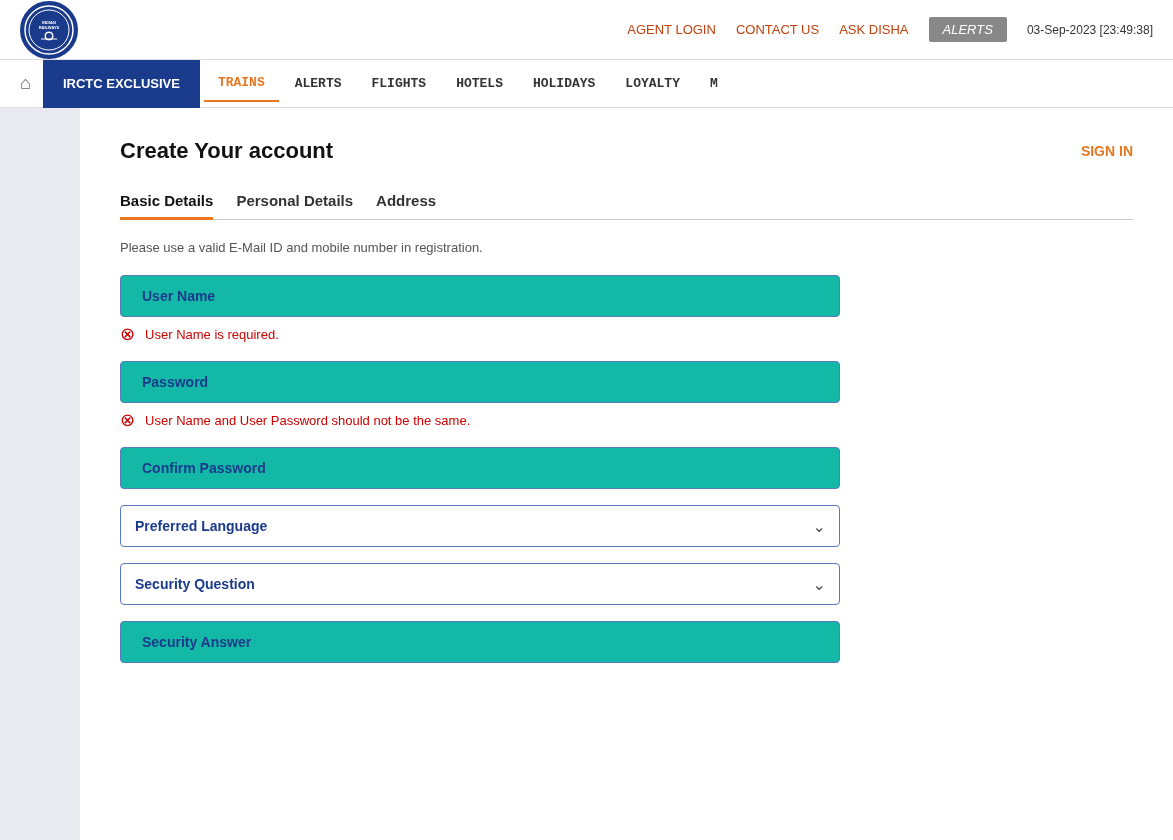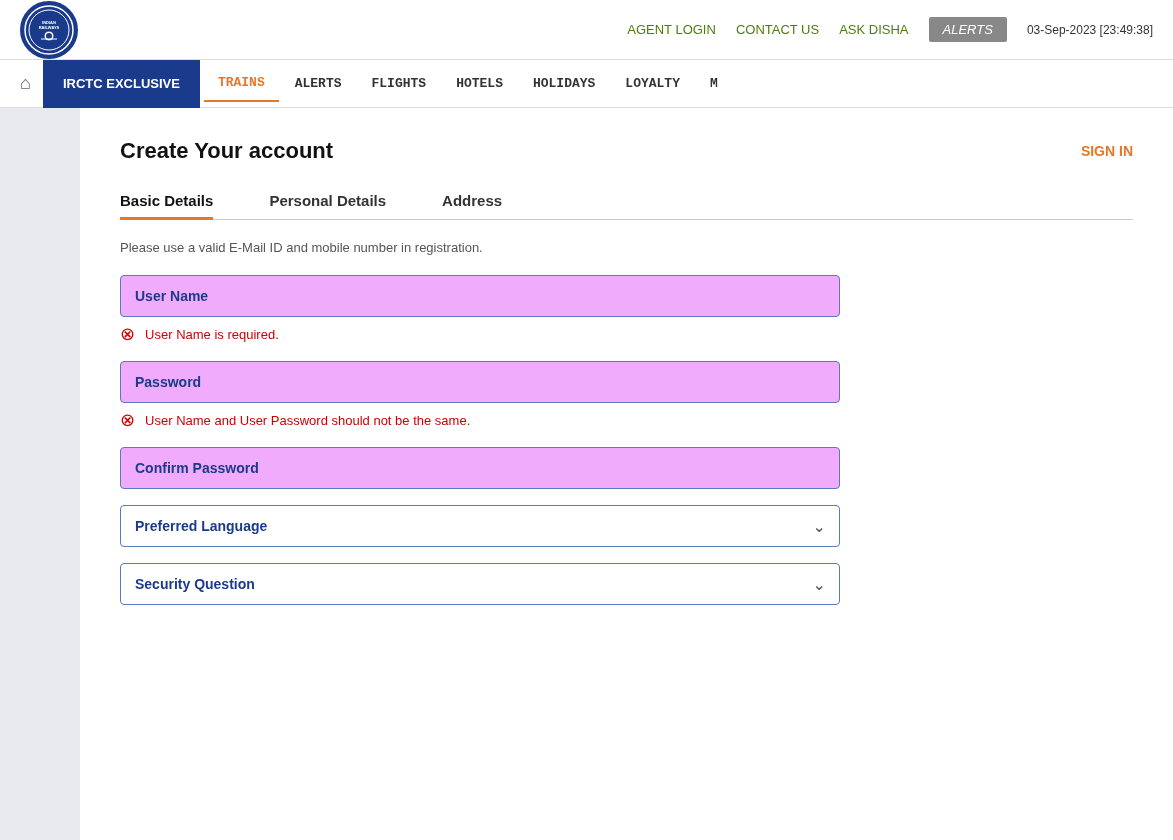--- a/index.html
+++ b/index.html
@@ -38,21 +38,21 @@
     .top-links {
       margin-left: auto;
       display: flex;
       align-items: center;
       gap: 20px;
       font-size: 13px;
       color: #333;
     }
     .top-links a {
       text-decoration: none;
-      color: #4d7c0f;
+      color: #c2410c;
       font-weight: 500;
     }
     .alerts-btn {
       background: #888;
       color: #fff !important;
       padding: 5px 14px;
       border-radius: 2px;
       font-weight: bold;
       font-style: italic;
     }
@@ -138,21 +138,21 @@
       color: #e87722;
       font-weight: bold;
       font-size: 14px;
       text-decoration: none;
       cursor: pointer;
     }
 
     
     .tabs {
       display: flex;
-      gap: 56px;
+      gap: 23px;
       border-bottom: 1px solid #ccc;
       margin-bottom: 20px;
     }
     .tab {
       padding: 8px 0;
       font-size: 15px;
       font-weight: 600;
       color: #333;
       cursor: pointer;
       border-bottom: 3px solid transparent;
@@ -180,26 +180,26 @@
 
     
     .form-group {
       margin-bottom: 16px;
       max-width: 720px;
     }
     .form-input {
       width: 100%;
       border: 1px solid #5a7abf;
       border-radius: 4px;
-      padding: 12px 14px;
+      padding: 12px 21px;
       font-size: 14px;
       font-weight: 600;
       color: #1a3a8c;
       outline: none;
-      background: #f0abfc;
+      background: #14b8a6;
     }
     .form-input::placeholder {
       color: #1a3a8c;
       font-weight: 600;
     }
 
     
     .error-row {
       display: flex;
       align-items: center;
@@ -336,15 +336,18 @@
 
     <div class="form-select-wrapper">
       <select class="form-select">
         <option value="">Security Question</option>
         <option value="1">What is your pet's name?</option>
         <option value="2">What is your mother's maiden name?</option>
       </select>
       <span class="select-arrow">⌄</span>
     </div>
 
+    <div class="form-group">
+      <input type="text" class="form-input" placeholder="Security Answer" style="">
+    </div>
 
   </div>
 </div>
 
 </body></html>

